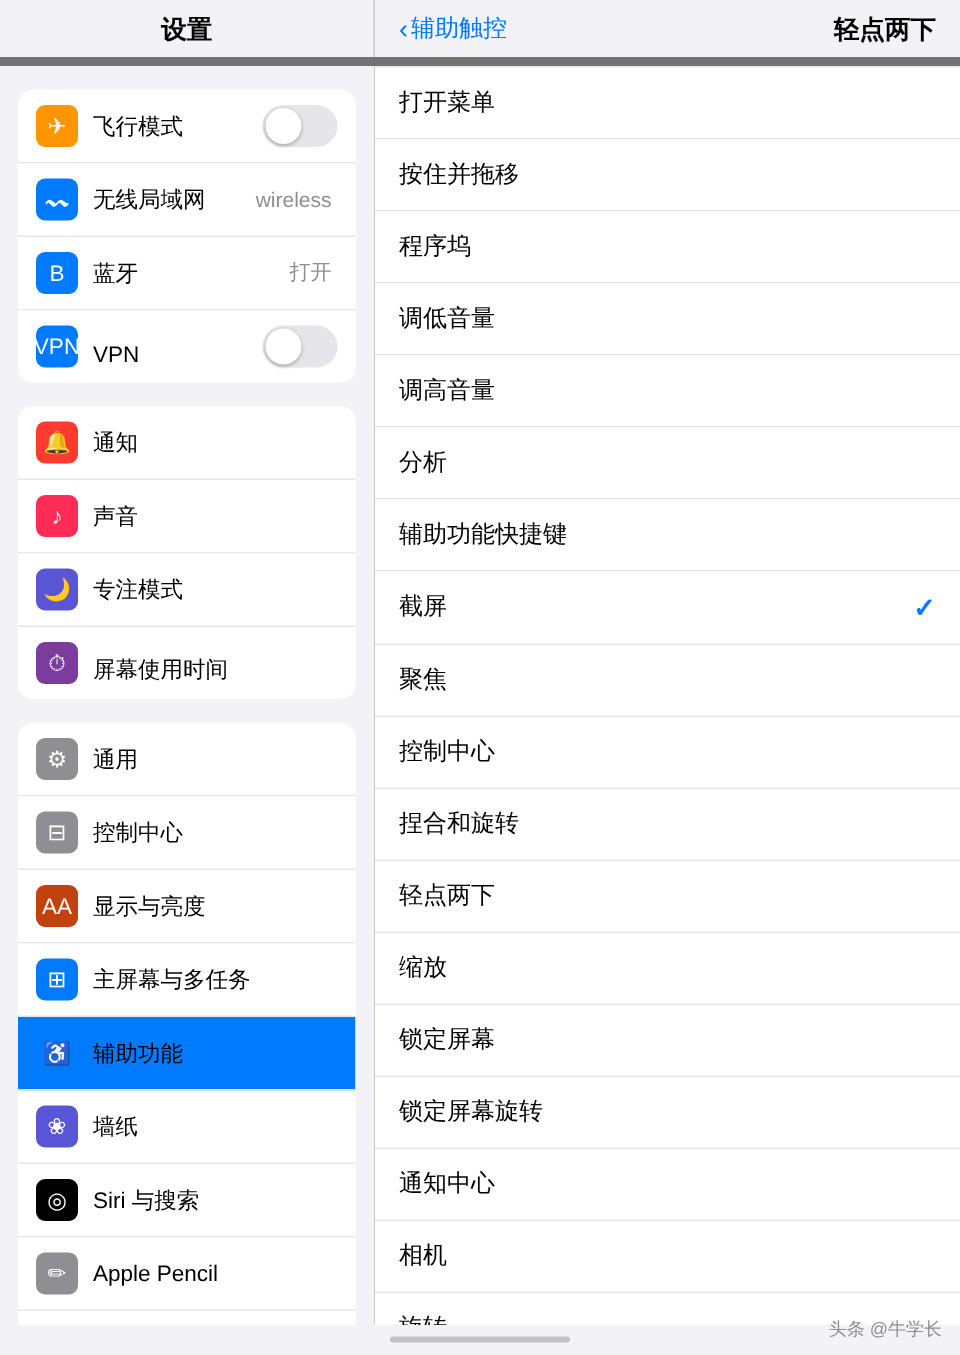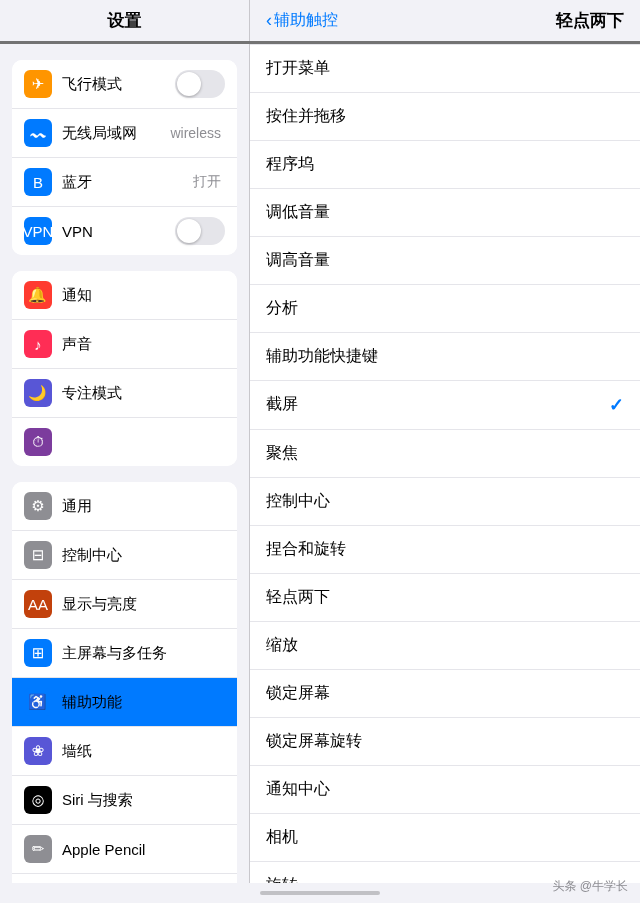--- a/index.html
+++ b/index.html
@@ -10,21 +10,21 @@
       height: 903px;
       overflow: hidden;
       display: flex;
       flex-direction: column;
     }
 
     
     .header {
       display: flex;
       background: #f2f2f7;
-      border-bottom: 3px solid #737373;
+      border-bottom: 6px solid #737373;
       height: 44px;
       flex-shrink: 0;
     }
     .header-left {
       width: 250px;
       display: flex;
       align-items: center;
       justify-content: center;
       font-size: 17px;
       font-weight: 600;
@@ -87,20 +87,21 @@
       align-items: center;
       padding: 10px 12px;
       min-height: 44px;
       border-bottom: 1px solid #e5e5ea;
       cursor: pointer;
       background: #fff;
       position: relative;
     }
     .sidebar-item:last-child {
       border-bottom: none;
+      align-items: flex-end;
     }
     .sidebar-item.active {
       background: #007aff;
     }
     .sidebar-item.active .item-label {
       color: #000000;
     }
 
     .item-icon {
       width: 28px;
@@ -279,20 +280,21 @@
           <div class="sidebar-item">
             <div class="item-icon icon-sound">♪</div>
             <span class="item-label">声音</span>
           </div>
           <div class="sidebar-item">
             <div class="item-icon icon-focus">🌙</div>
             <span class="item-label">专注模式</span>
           </div>
           <div class="sidebar-item">
             <div class="item-icon icon-screentime">⏱</div>
+            <span class="item-label">屏幕使用时间</span>
           </div>
         </div>
       </div>
       <div class="sidebar-group">
         <div class="sidebar-card">
           <div class="sidebar-item">
             <div class="item-icon icon-general">⚙</div>
             <span class="item-label">通用</span>
           </div>
           <div class="sidebar-item">

